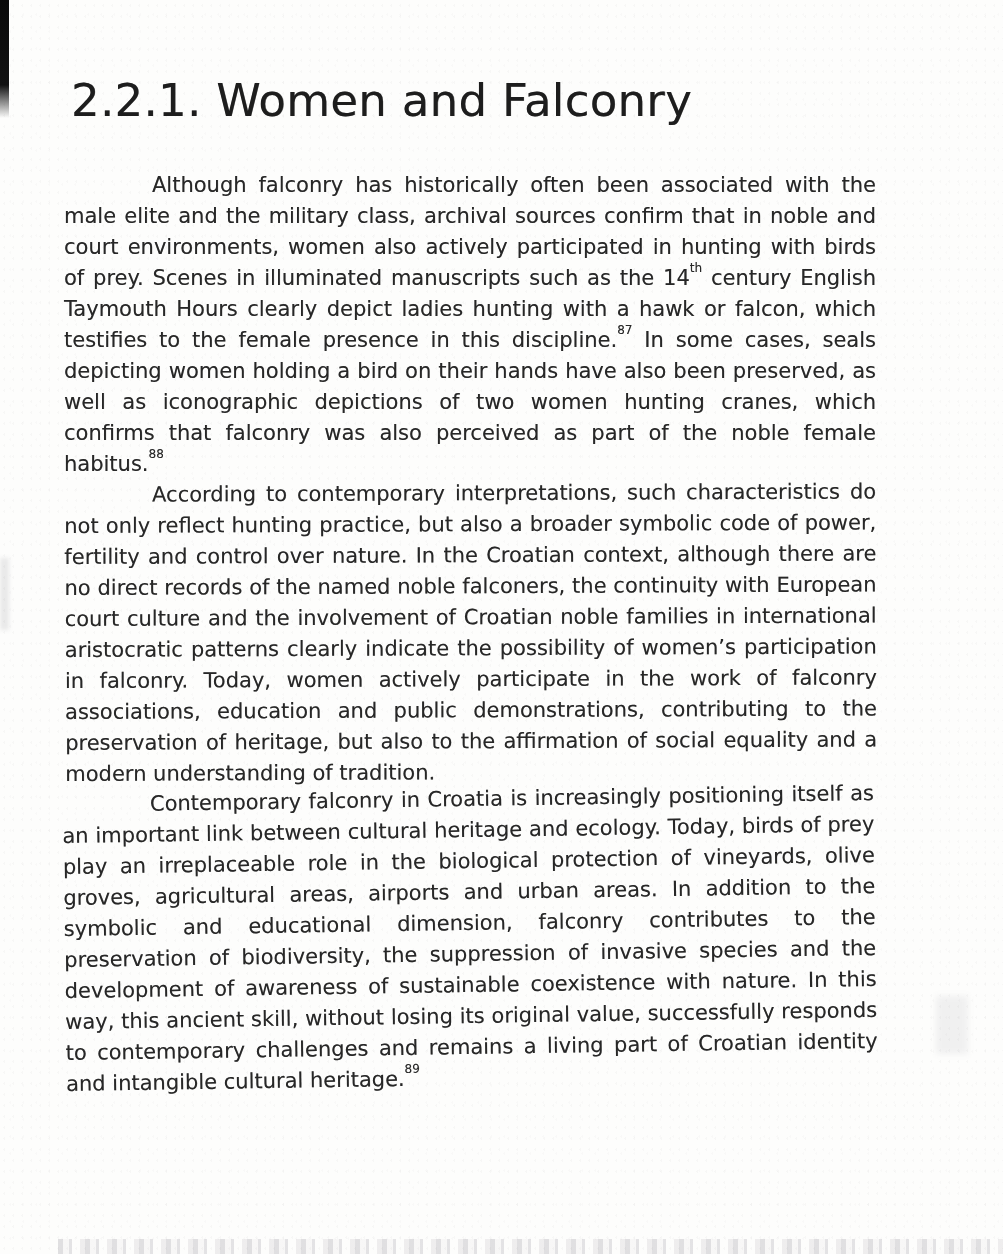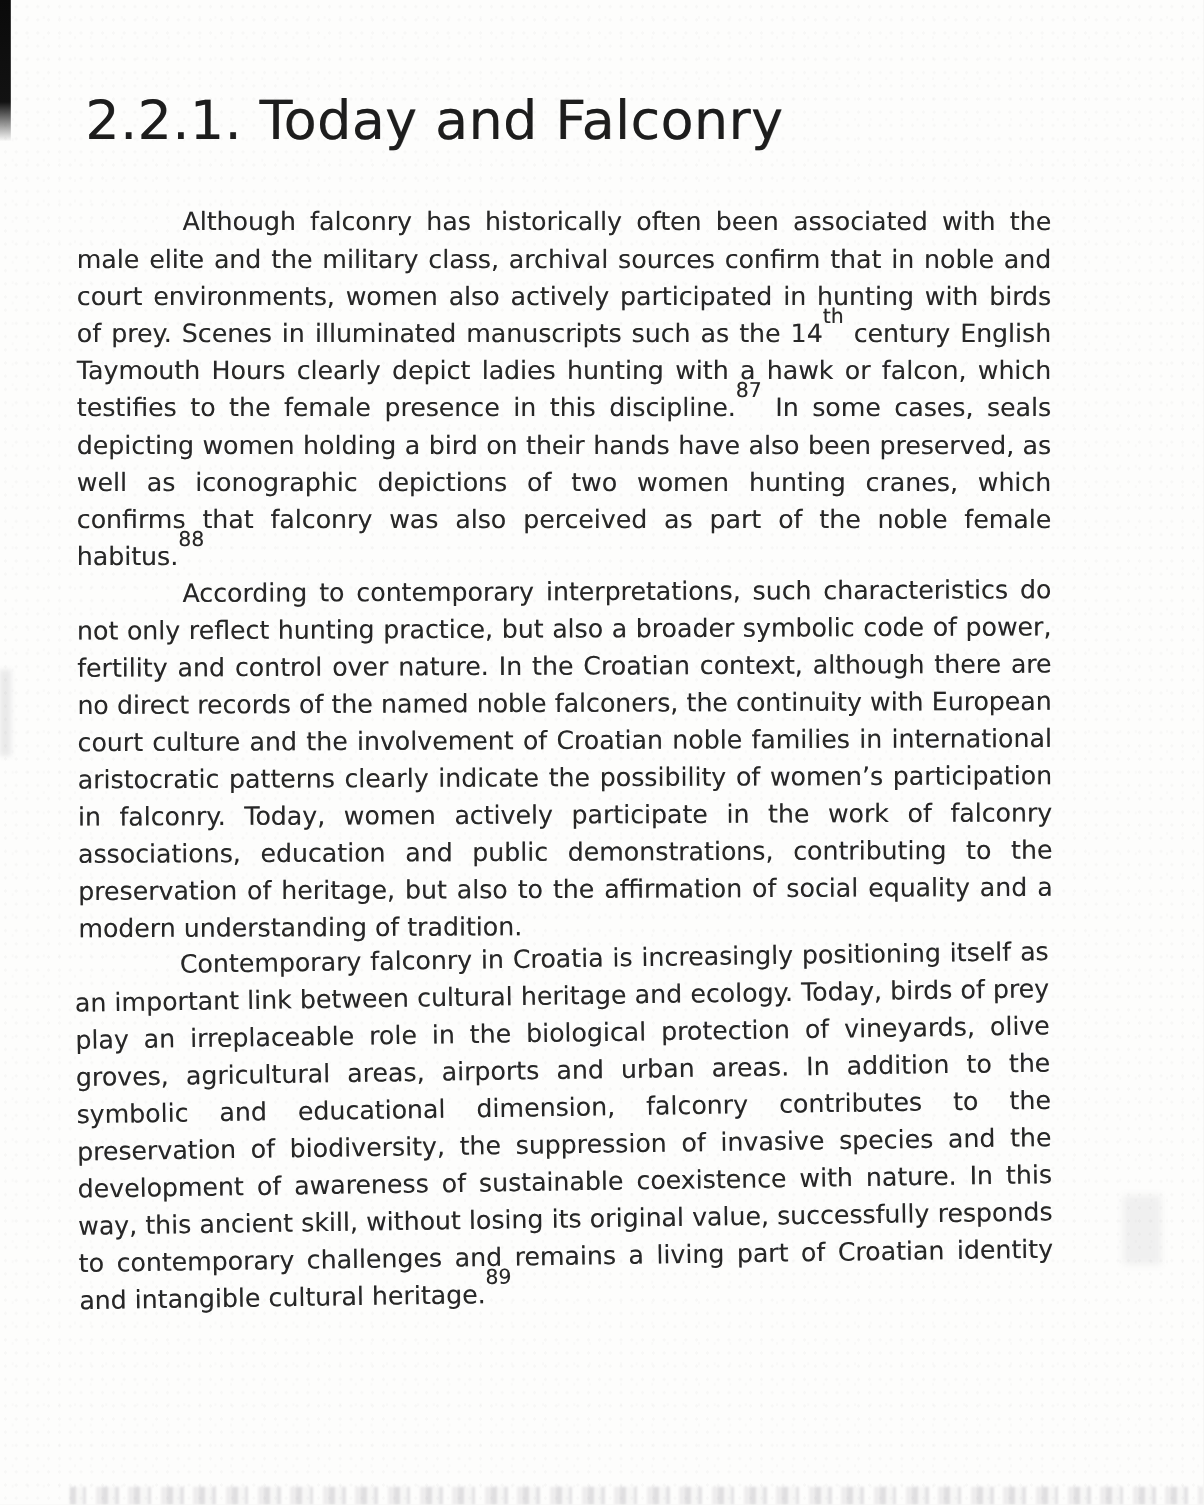--- a/index.html
+++ b/index.html
@@ -27,21 +27,21 @@
   .body-text{
     position:absolute;left:64px;top:170px;width:812px;
     font-size:21px;line-height:31px;color:#272727;
     text-align:justify;
     text-shadow:0.2px 0 0 rgba(39,39,39,0.4);
   }
   .body-text p{margin:0;text-indent:88px;}
   .p2{transform:rotate(-0.25deg);transform-origin:0 0;}
   .p3{transform:rotate(-0.85deg);transform-origin:0 50%;}
   sup.sup{
-    font-size:17px;line-height:0;position:relative;top:-0.45em;
+    font-size:12px;line-height:0;position:relative;top:-0.45em;
   }
   
   .corner-mark{
     position:absolute;left:0;top:0;width:9px;height:118px;
     background:linear-gradient(180deg,#0a0a0a 0%,#121212 72%,rgba(18,18,18,0) 100%);
   }
   .left-smudge{
     position:absolute;left:0;top:558px;width:9px;height:72px;
     background:rgba(60,60,68,0.10);filter:blur(2px);
   }
@@ -64,21 +64,21 @@
 </head>
 <body>
 
 <div class="page">
   <div class="noise"></div>
 
   <div class="corner-mark"></div>
   <div class="left-smudge"></div>
   <div class="right-smudge"></div>
 
-  <h1 class="heading">2.2.1. Today and Falconry</h1>
+  <h1 class="heading">2.2.1. Women and Falconry</h1>
 
   <div class="body-text">
     <p class="para">Although falconry has historically often been associated with the male elite and the military class, archival sources confirm that in noble and court environments, women also actively participated in hunting with birds of prey. Scenes in illuminated manuscripts such as the 14<sup class="sup">th</sup> century English Taymouth Hours clearly depict ladies hunting with a hawk or falcon, which testifies to the female presence in this discipline.<sup class="sup">87</sup> In some cases, seals depicting women holding a bird on their hands have also been preserved, as well as iconographic depictions of two women hunting cranes, which confirms that falconry was also perceived as part of the noble female habitus.<sup class="sup">88</sup></p>
     <p class="para p2">According to contemporary interpretations, such characteristics do not only reflect hunting practice, but also a broader symbolic code of power, fertility and control over nature. In the Croatian context, although there are no direct records of the named noble falconers, the continuity with European court culture and the involvement of Croatian noble families in international aristocratic patterns clearly indicate the possibility of women’s participation in falconry. Today, women actively participate in the work of falconry associations, education and public demonstrations, contributing to the preservation of heritage, but also to the affirmation of social equality and a modern understanding of tradition.</p>
     <p class="para p3">Contemporary falconry in Croatia is increasingly positioning itself as an important link between cultural heritage and ecology. Today, birds of prey play an irreplaceable role in the biological protection of vineyards, olive groves, agricultural areas, airports and urban areas. In addition to the symbolic and educational dimension, falconry contributes to the preservation of biodiversity, the suppression of invasive species and the development of awareness of sustainable coexistence with nature. In this way, this ancient skill, without losing its original value, successfully responds to contemporary challenges and remains a living part of Croatian identity and intangible cultural heritage.<sup class="sup">89</sup></p>
   </div>
 
   <div class="bottom-strip"></div>
 </div>
 

